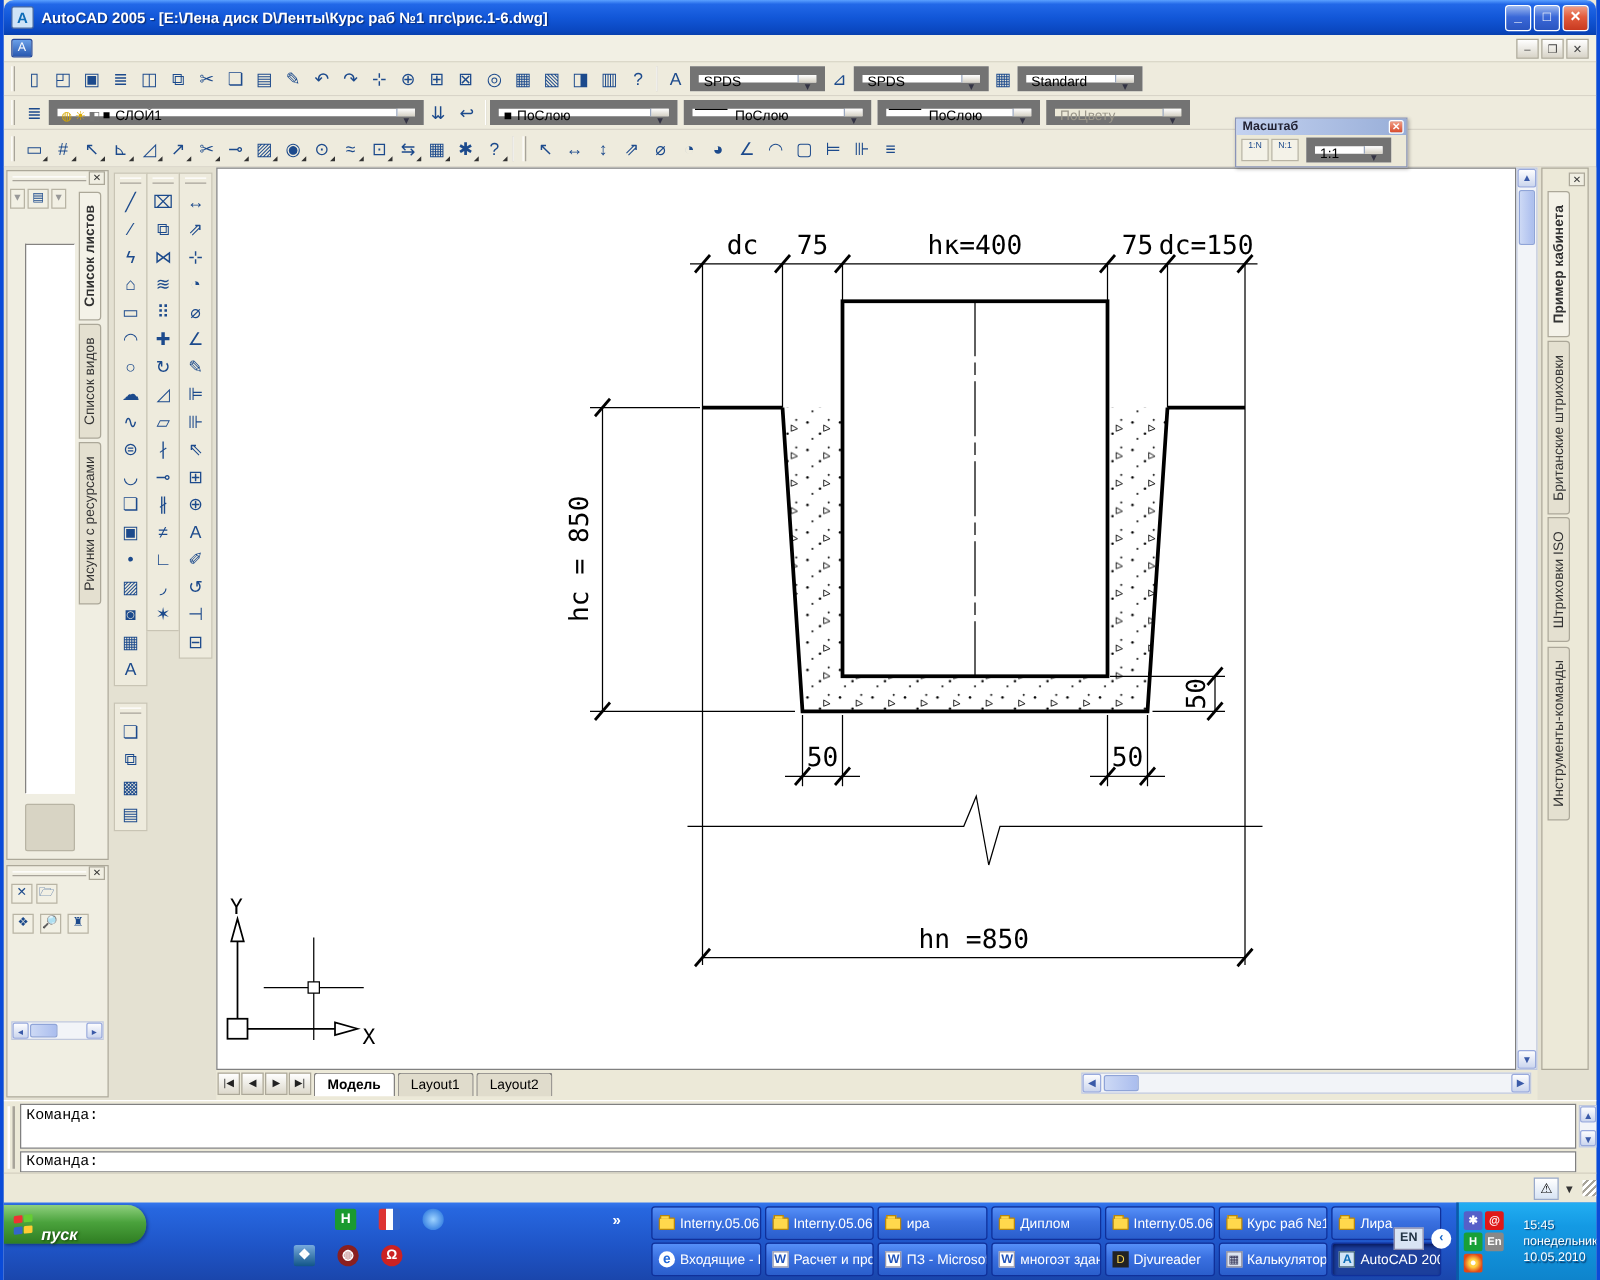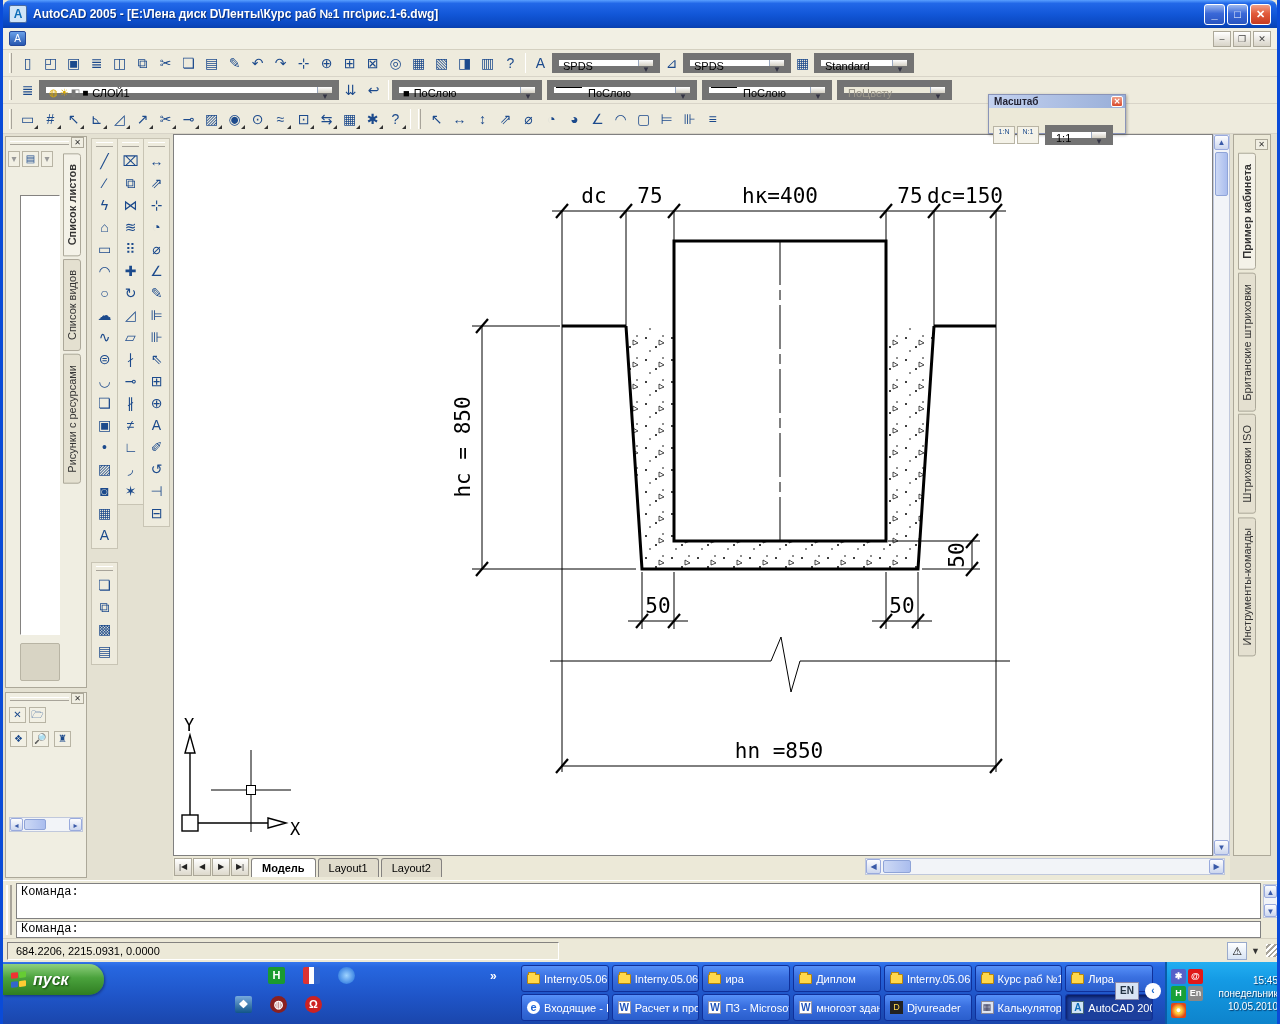--- a/index.html
+++ b/index.html
@@ -28,21 +28,21 @@
 .dd .arr{width:15px;height:100%;background:linear-gradient(#fefefe,#d4d0c4);border-left:1px solid #9aa8c0;text-align:center}
 .dd .arr::after{content:"▾";font-size:9px;color:#334;line-height:18px}
 .dd.dis{background:#ece9d8}
 .dd.dis .val{color:#9a968a}
 .yel{color:#d8a800}.gry{color:#777}.blk{color:#000}
 .lnsample{display:inline-block;width:26px;height:1px;background:#000;margin:0 2px}
 
 .scalepal{position:absolute;left:985px;top:94px;width:138px;height:40px;background:#ece9d8;border:1px solid #8a94b8;box-shadow:1px 1px 3px rgba(0,0,0,.3);z-index:30}
 .scalettl{height:13px;background:linear-gradient(90deg,#c4d2f0,#98aed8);display:flex;align-items:center;padding:0 2px 0 5px;font-size:10px;font-weight:bold;color:#223}
 .scx{margin-left:auto;width:12px;height:11px;background:linear-gradient(#f0a088,#d84a2c);border:1px solid #fff;border-radius:2px;color:#fff;font-size:8px;line-height:9px;text-align:center}
-.scbody{display:flex;align-items:center;padding:17px 4px;gap:2px}
+.scbody{display:flex;align-items:center;padding:2px 4px;gap:2px}
 .scbtn{width:22px;height:18px;border:1px solid #b8b4a4;background:#f4f2e8;font-size:7px;color:#1c4a8c;text-align:center;line-height:8px;padding-top:1px}
 
 .main{position:absolute;left:0;top:134px;width:1280px;height:746px;background:#e4e1d2}
 
 .pal{position:absolute;background:#f0eee2;border:1px solid #aca899}
 .palgrip{height:11px;display:flex;align-items:center;padding:0 2px}
 .pgline{flex:1;height:4px;border-top:1px solid #fff;border-bottom:1px solid #a8a49a;margin:0 2px}
 .pclose{width:13px;height:11px;border:1px solid #aca899;background:#f0eee2;font-size:8px;line-height:9px;text-align:center;color:#333}
 .vt{writing-mode:vertical-rl;transform:rotate(180deg)}
 .vtabs{position:absolute;display:flex;flex-direction:column;gap:3px}
@@ -78,39 +78,39 @@
 .cmdin{position:absolute;left:13px;top:40px;right:22px;height:17px;background:#fff;border:1px solid #808080;font-family:"Liberation Mono",monospace;font-size:12px;line-height:15px;padding:0 4px}
 
 .status{position:absolute;left:0;top:938px;width:1280px;height:24px;background:#ece9d8;border-top:1px solid #d4d0c0;display:flex;align-items:center;padding:0 4px}
 .coords{width:552px;height:18px;border:1px solid;border-color:#848280 #fff #fff #848280;padding:2px 8px;font-size:11px}
 .stgl{margin-left:5px;height:18px;padding:2px 7px;border:1px solid;border-color:#fff #848280 #848280 #fff;font-size:11px;white-space:nowrap}
 .stgl.on{border-color:#848280 #fff #fff #848280;background:#f6f4ea}
 .comicon{margin-left:auto;width:20px;height:18px;background:linear-gradient(#fff,#d8e4f4);border:1px solid #99aacc;text-align:center;font-size:11px;line-height:16px}
 .stgrip{width:13px;height:13px;margin-left:6px;background:repeating-linear-gradient(135deg,#fff 0 2px,#a8a49a 2px 4px)}
 
 .taskbar{position:absolute;left:0;top:962px;width:1280px;height:62px;background:linear-gradient(#3577ee 0%,#2767e0 8%,#1f55c8 55%,#1a46ac 100%)}
-.start{position:absolute;left:0;top:2px;width:101px;height:31px;border-radius:0 15px 15px 0;background:linear-gradient(#8fd07e,#4aa23c 45%,#2f7d22);color:#fff;font-weight:bold;font-style:italic;font-size:16px;display:flex;align-items:center;padding-left:30px;text-shadow:1px 1px 2px #14400c;box-shadow:1px 1px 3px rgba(0,0,0,.4)}
+.start{position:absolute;left:0;top:2px;width:114px;height:31px;border-radius:0 15px 15px 0;background:linear-gradient(#8fd07e,#4aa23c 45%,#2f7d22);color:#fff;font-weight:bold;font-style:italic;font-size:13px;display:flex;align-items:flex-end;padding-left:30px;text-shadow:1px 1px 2px #14400c;box-shadow:1px 1px 3px rgba(0,0,0,.4)}
 .wflag{position:absolute;left:8px;top:8px;width:16px;height:16px;display:grid;grid-template-columns:7px 7px;gap:1px;transform:skewY(-6deg)}
 .wflag i{display:block;width:7px;height:6px;border-radius:1px}
 .qlico{position:absolute;width:17px;height:17px;border-radius:2px;color:#fff;font-size:11px;font-weight:bold;text-align:center;line-height:16px}
 .q-green{background:#1a9a30}.q-multi{background:linear-gradient(90deg,#d33 33%,#fff 33% 66%,#36c 66%)}.q-globe{background:radial-gradient(#9fd4ff,#1565d8);border-radius:50%}.q-teal{background:linear-gradient(#7ad,#158)}.q-maroon{background:#8a2020;border-radius:50%}.q-red{background:#c22;border-radius:50%}
 .chev{position:absolute;color:#fff;font-size:12px;font-weight:bold}
 .trow{position:absolute;left:518px;width:632px;height:27px;display:flex;gap:3px}
 .tbtn{flex:1 1 0;min-width:0;background:linear-gradient(#5690f8,#3a70e0 45%,#2a5ecc);border:1px solid #10309a;border-radius:3px;color:#fff;display:flex;align-items:center;gap:4px;padding:0 5px;font-size:11px;overflow:hidden;white-space:nowrap}
 .tbtn.active{background:#1c3f9c;box-shadow:inset 1px 2px 3px #0a1c60}
 .tic{flex:none;display:inline-block;font-style:normal}
 .ic-ie{width:13px;height:13px;background:#fff;border-radius:50%;color:#2268d8;font-weight:bold;font-size:11px;line-height:12px;text-align:center}
 .ic-word{width:13px;height:13px;background:#fff;border:1px solid #99a;color:#2255bb;font-weight:bold;font-size:10px;line-height:11px;text-align:center}
 .ic-djvu{width:13px;height:13px;background:#222;color:#ffd84c;font-size:9px;line-height:12px;text-align:center}
 .ic-calc{width:13px;height:13px;background:#dde4f0;border:1px solid #889;color:#335;font-size:9px;line-height:11px;text-align:center}
 .ic-acad{width:13px;height:13px;background:#cfe4f7;border:1px solid #467;color:#0d6db8;font-weight:bold;font-size:10px;line-height:11px;text-align:center}
 .tray{position:absolute;right:0;top:0;width:118px;height:62px;background:linear-gradient(#22aef2 0%,#149ae4 30%,#0e84cc 100%);border-left:2px solid #0a5ca8;display:flex;align-items:center}
 .trico{width:15px;height:15px;border-radius:2px;color:#fff;font-size:9px;font-weight:bold;text-align:center;line-height:14px}
 .t-blue{background:#5560c8}.t-red{background:#e01818}.t-green{background:#18a038}.t-gray{background:#888;color:#fff}.t-orange{background:radial-gradient(#ffd040 30%,#e04818 70%)}
-.clock{margin-left:auto;margin-right:5px;color:#fff;font-size:10px;text-align:right;line-height:1.3;text-shadow:1px 1px 1px #06386a}
+.clock{margin-left:auto;margin-right:5px;color:#fff;font-size:10px;text-align:left;line-height:1.3;text-shadow:1px 1px 1px #06386a}
 .enbox{position:absolute;left:1112px;top:20px;width:24px;height:18px;background:#d8e4f4;border:1px solid #88a;color:#234;font-size:10px;font-weight:bold;text-align:center;line-height:16px}
 .chevcirc{position:absolute;left:1142px;top:21px;width:16px;height:16px;background:#fff;border-radius:50%;color:#1565c8;font-size:10px;font-weight:bold;text-align:center;line-height:15px}
 </style>
 </head>
 <body>
 
 <div class="win">
 
   <div class="titlebar">
     <div class="ticon">A</div>
@@ -744,21 +744,20 @@
     <div style="position:absolute;right:5px;top:3px;width:15px;height:34px;background:#f2f4f8;border:1px solid #c0c8dc">
       <span class="sbtn" style="left:0;top:0;width:13px;height:13px">▲</span>
       <span class="sbtn" style="left:0;bottom:0;width:13px;height:13px">▼</span>
     </div>
     <div class="cmdin">
       <span>Команда:</span>
     </div>
   </div>
 
   <div class="status">
-    <div class="coords">684.2206, 2215.0931, 0.0000</div>
     <div class="comicon">⚠</div>
     <div style="margin-left:4px;font-size:9px;color:#333">▼</div>
     <div class="stgrip"></div>
   </div>
 
   <div class="taskbar">
     <div class="start">
       <span class="wflag">
         <i style="background:#e33"></i>
           <i style="background:#6c3"></i>

